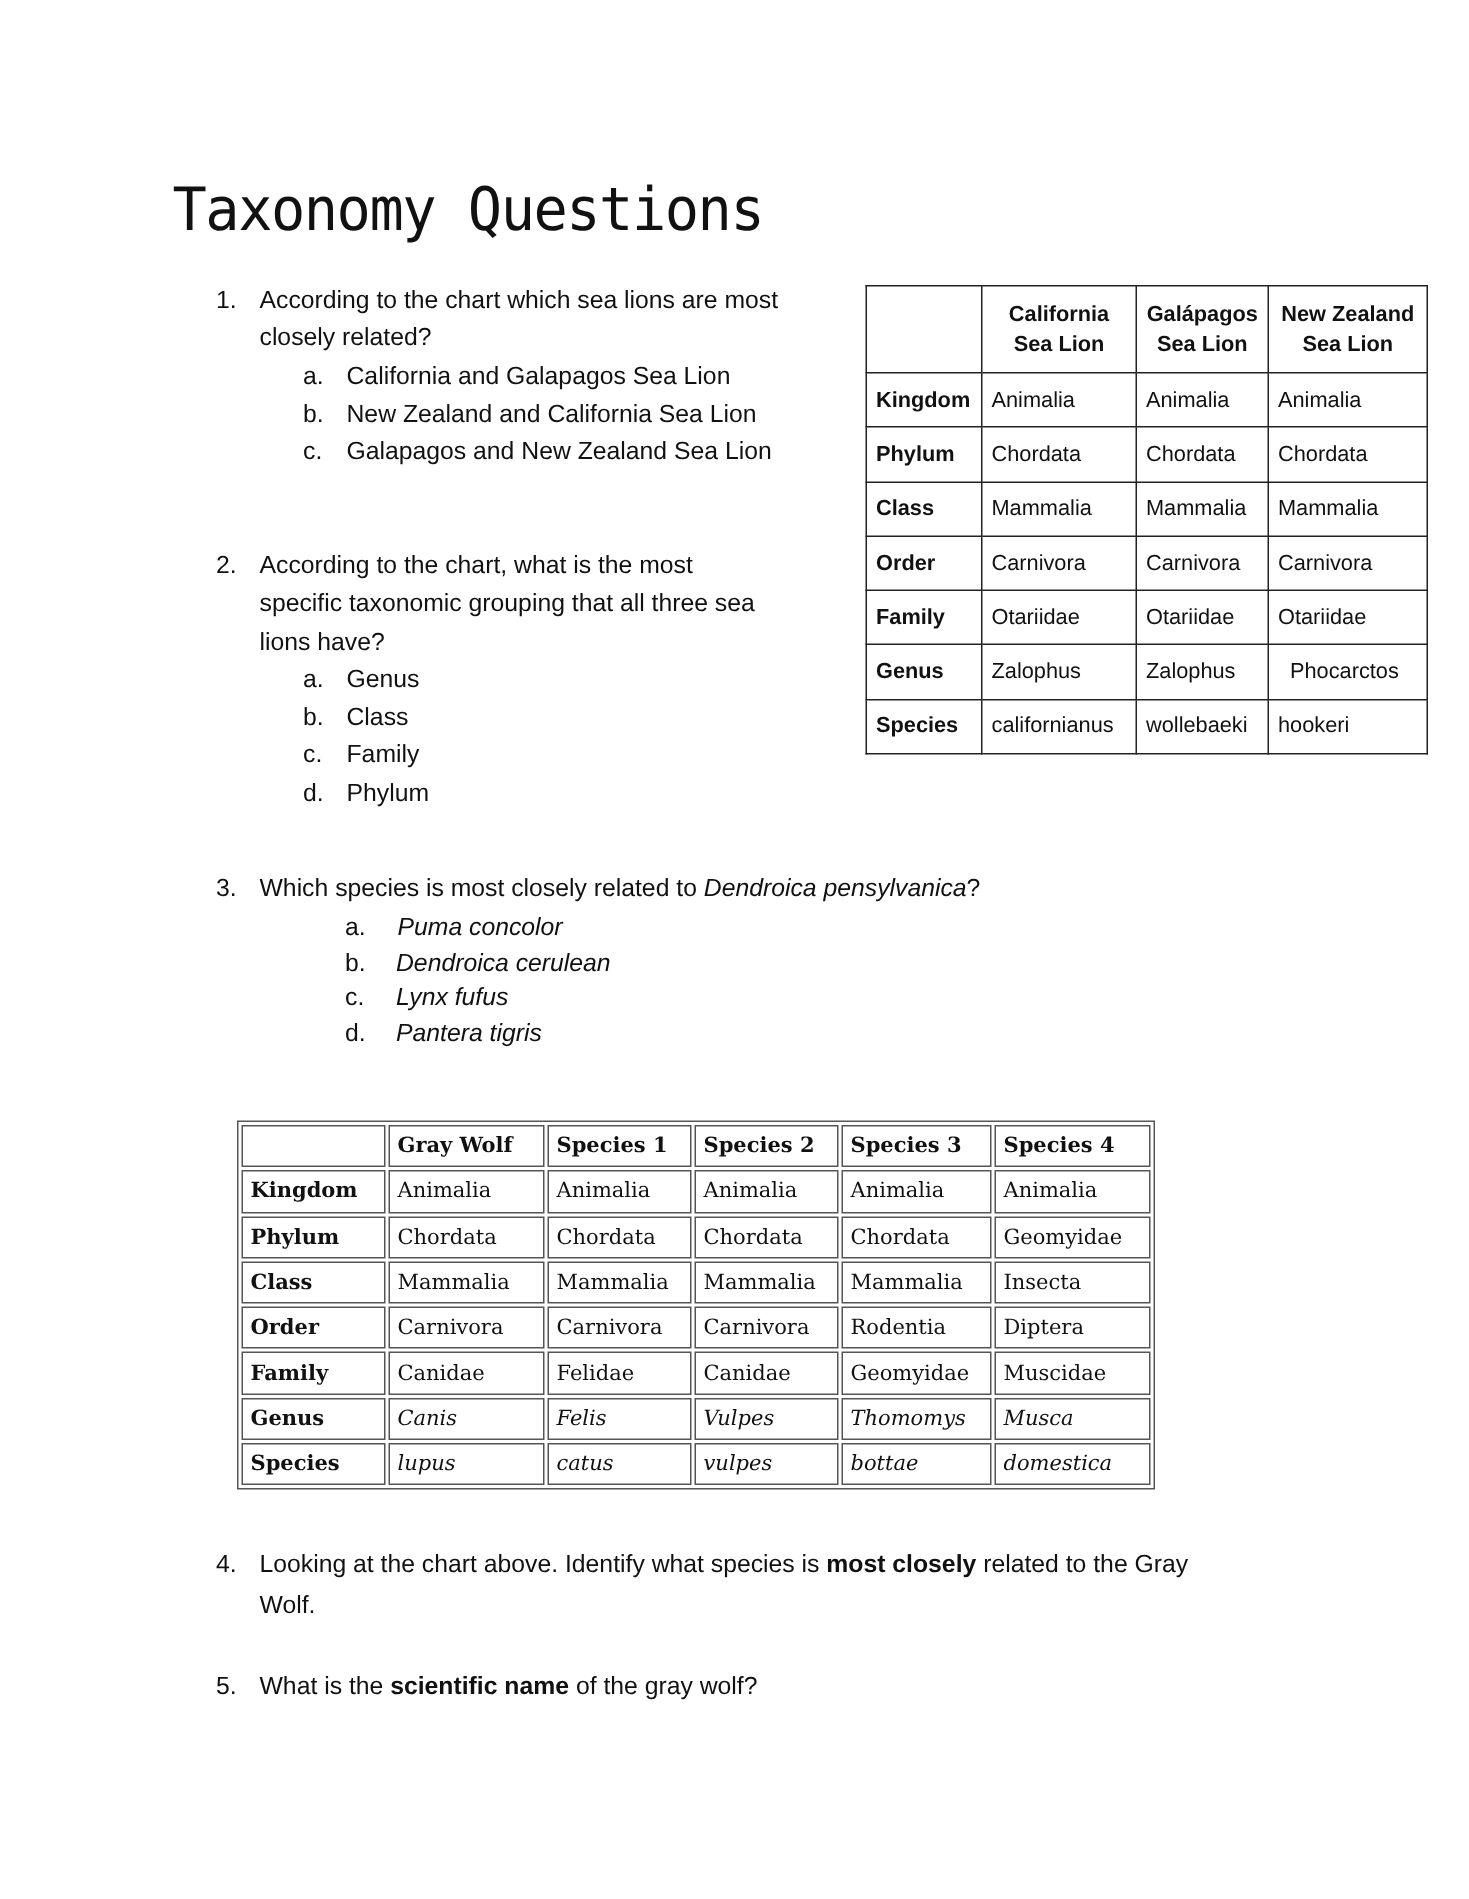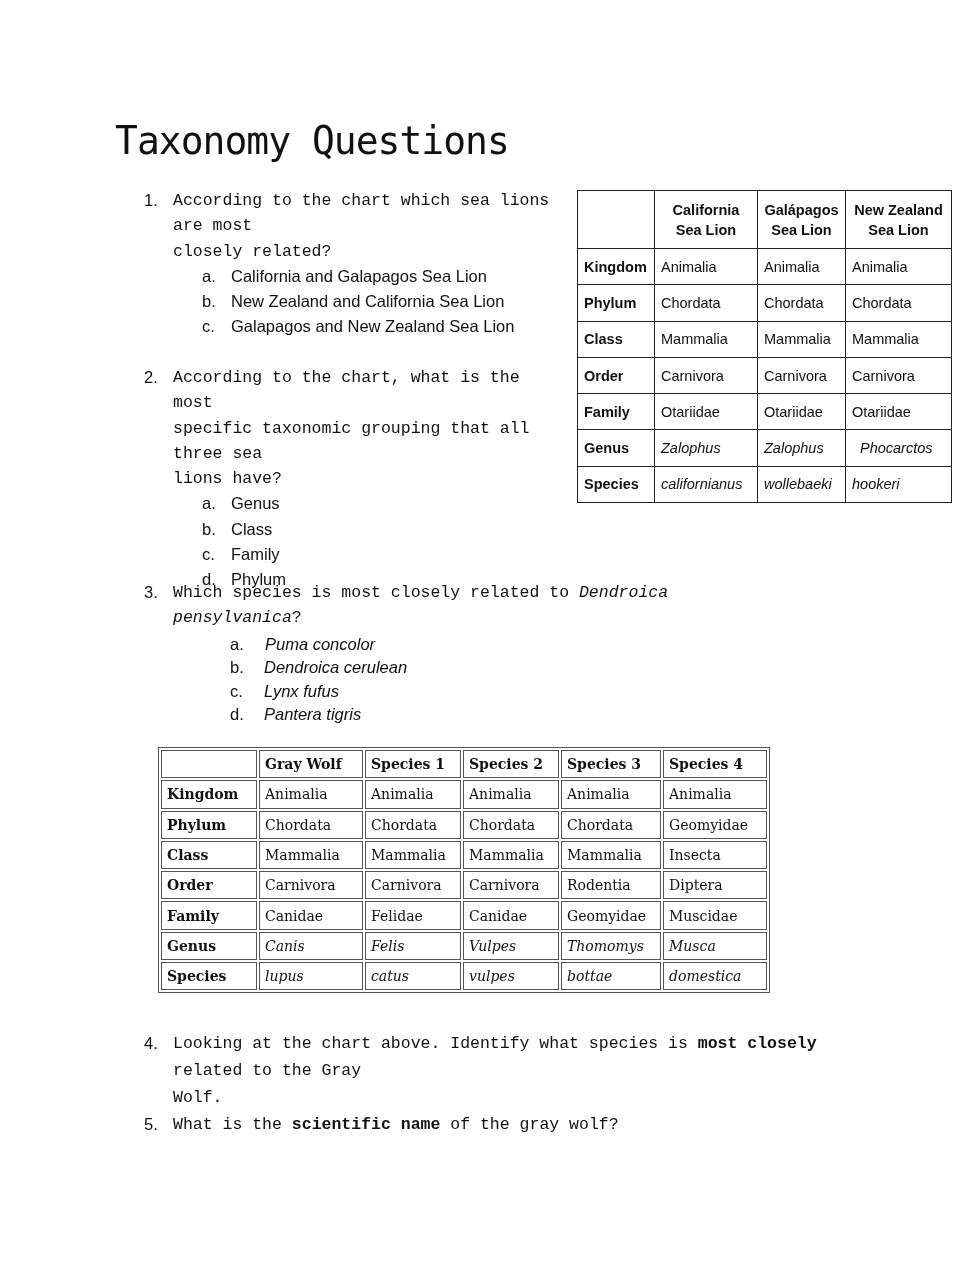--- a/index.html
+++ b/index.html
@@ -22,21 +22,21 @@
       transform: scaleY(1.05);
     }
     .q {
       position: absolute;
       font-family: "Liberation Sans", sans-serif;
       font-size: 16.5px;
       line-height: 25.3px;
       color: #111;
     }
     .q .num { position: absolute; left: 0; top: 0; }
-    .q .stem { margin-left: 29px; display: block; font-family: Liberation Mono, monospace; }
+    .q .stem { margin-left: 29px; display: block; }
     .opts { margin-left: 58px; }
     .opt { position: relative; height: 25.3px; }
     .opt .letter { position: absolute; left: 0; }
     .opt .text { position: absolute; left: 29px; white-space: nowrap; }
     .q3 .opts { margin-left: 86px; }
     .q3 .opt { height: 23.5px; line-height: 23.5px; }
     .q3 .opt .text { left: 34px; font-style: italic; }
     .q3 .opt.first .text { left: 35px; text-align: center; }
     .ital { font-style: italic; }
     b { font-weight: bold; }
@@ -60,21 +60,21 @@
     }
     .sl-table th {
       font-weight: bold;
       text-align: center;
       line-height: 20px;
       height: 58px;
       margin-top: 48px;
     }
     .sl-table td.rowhead { font-weight: bold; text-align: left; padding-left: 6px; }
     .sl-table td.val { text-align: left; }
-    .sl-table td.it { font-style: italic; }
+    .sl-table td.it { }
     .sl-table col.c0 { width: 77px; }
     .sl-table col.c1 { width: 103px; }
     .sl-table col.c2 { width: 88px; }
     .sl-table col.c3 { width: 106px; }
 
     
     .wolf-table {
       position: absolute;
       left: 158px;
       top: 747px;

